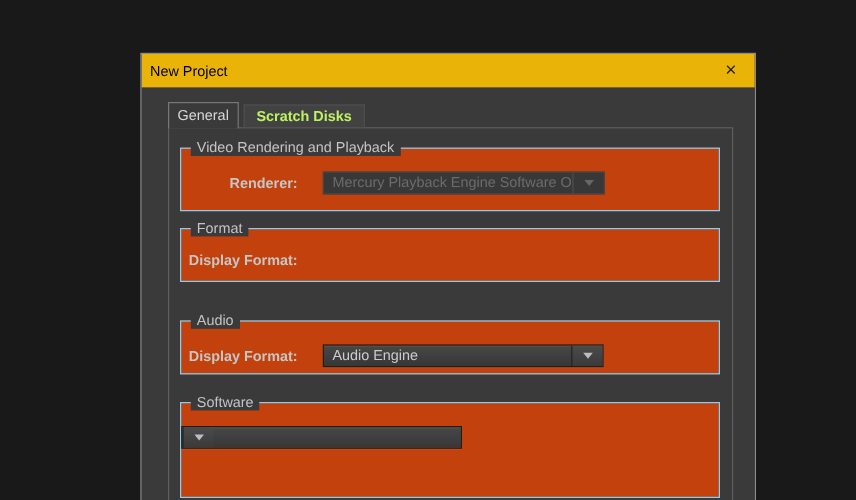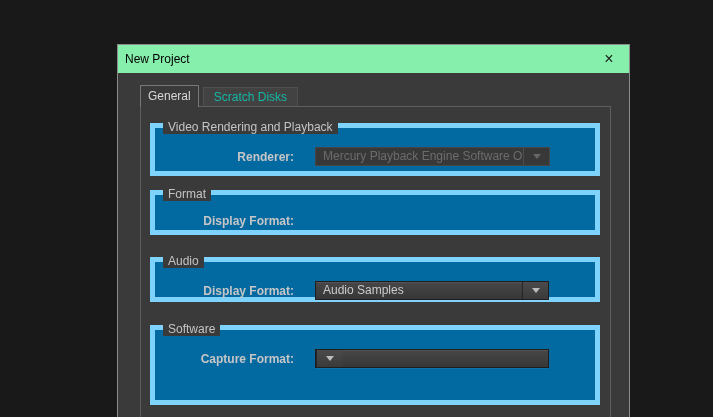--- a/index.html
+++ b/index.html
@@ -20,21 +20,21 @@
     position: absolute;
     left: 117px; top: 44px;
     width: 513px; height: 374px;
     box-sizing: border-box;
     border: 1px solid #8c8c8c;
     background: #3a3a3a;
     overflow: hidden;
   }
   .titlebar {
     height: 28px;
-    background: #86efac;
+    background: #eab308;
     display: flex;
     align-items: center;
   }
   .titlebar-text {
     flex: 1;
     padding-left: 7px;
     font-size: 12px;
     color: #000000;
     white-space: nowrap;
   }
@@ -78,45 +78,45 @@
     z-index: 4;
   }
   .tab.inactive {
     height: 19px;
     line-height: 18px;
     padding: 0 10px;
     margin-left: 4px;
     background: #424242;
     border: 1px solid #4f4f4f;
     border-bottom: none;
-    color: #14b8a6;
+    color: #bef264;
+    font-weight: bold;
   }
   
   .panel {
     position: absolute;
     left: 22px; top: 33px;
     width: 471px;
     height: 400px;
     box-sizing: border-box;
     border: 1px solid #5e5e5e;
     background: #3a3a3a;
     z-index: 2;
   }
   
   .groupbox {
     position: relative;
     margin: 0 10px 0 9px;
     box-sizing: border-box;
-    border: 5px solid #7dd3fc;
-    background: #0369a1;
-    padding-left: 42px;
+    border: 1px solid #7dd3fc;
+    background: #c2410c;
   }
   .gb1 { margin-top: 16px; height: 53px; }
   .gb2 { margin-top: 14px; height: 45px; }
-  .gb3 { margin-top: 22px; height: 45px; }
+  .gb3 { margin-top: 32px; height: 45px; }
   .gb4 { margin-top: 23px; height: 80px; }
   .gb-title {
     position: absolute;
     top: -7px; left: 8px;
     background: #3a3a3a;
     padding: 0 5px;
     font-size: 12px;
     line-height: 13px;
     color: #c4c4c4;
     white-space: nowrap;
@@ -222,32 +222,31 @@
           <div class="field-row">
             <span class="field-label">Display Format:</span>
           </div>
         </div>
 
         <div class="groupbox gb3">
           <span class="gb-title">Audio</span>
           <div class="field-row">
             <span class="field-label">Display Format:</span>
             <div class="dropdown">
-              <span class="dd-value">Audio Samples</span>
+              <span class="dd-value">Audio Engine</span>
               <span class="dd-btn">
                 <span class="arrow-down"></span>
               </span>
             </div>
           </div>
         </div>
 
         <div class="groupbox gb4">
           <span class="gb-title">Software</span>
           <div class="field-row">
-            <span class="field-label">Capture Format:</span>
             <div class="dropdown">
               <span class="dd-btn">
                 <span class="arrow-down"></span>
               </span>
             </div>
           </div>
         </div>
 
       </div>
     </div>

